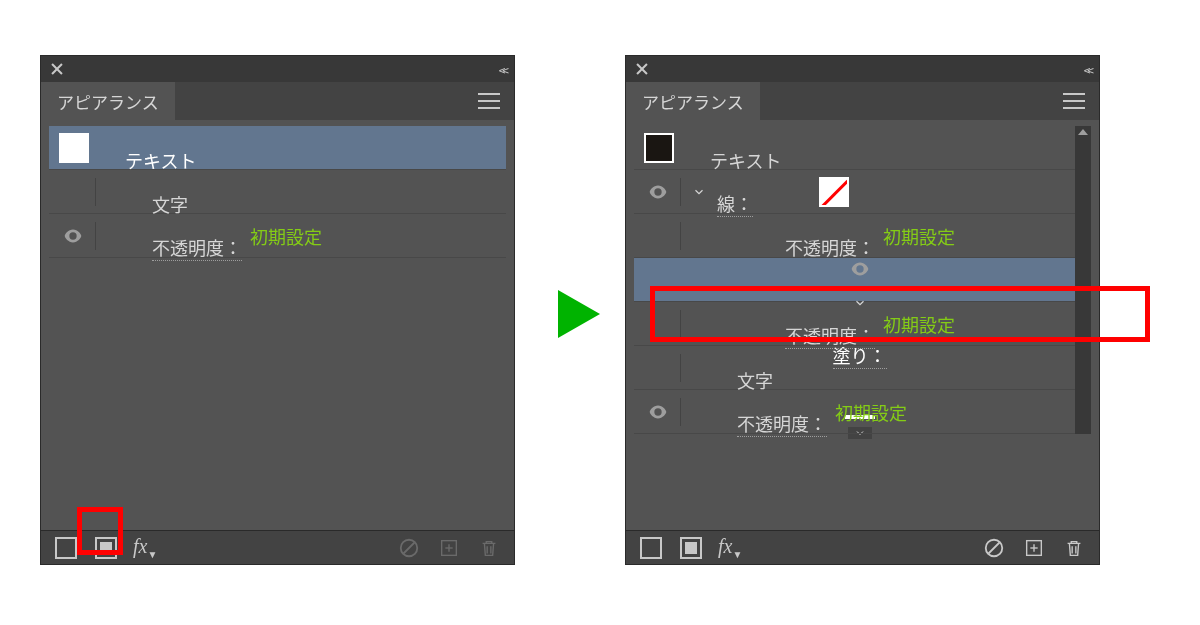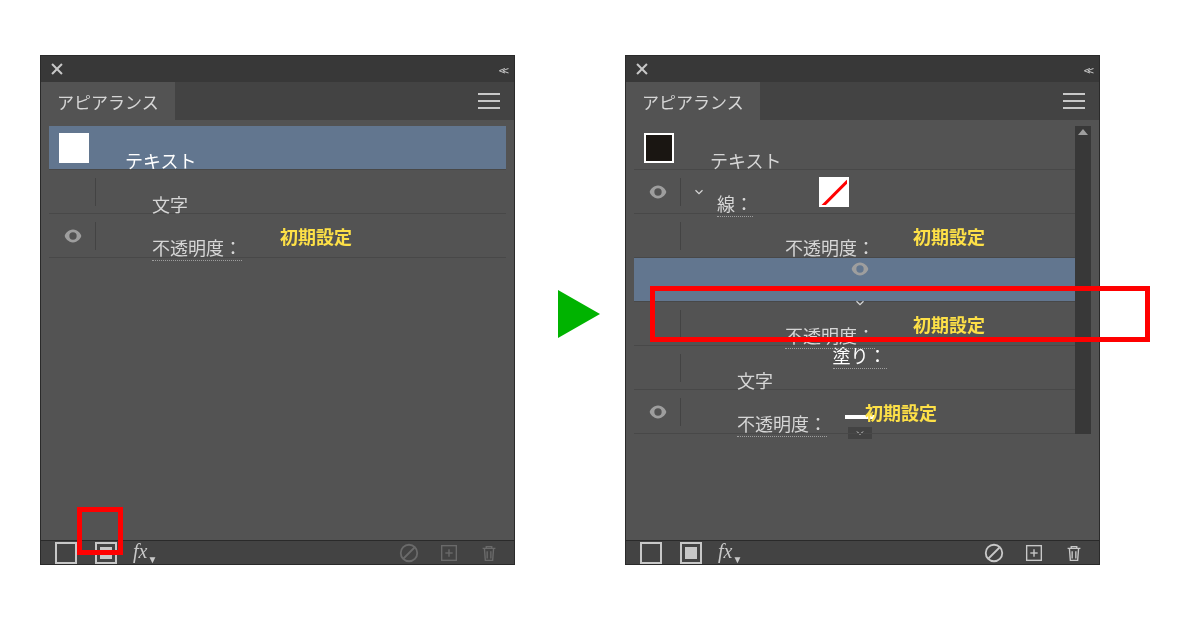--- a/index.html
+++ b/index.html
@@ -163,32 +163,30 @@
     cursor: pointer;
   }
   .row .swatch-dd svg { width: 12px; height: 12px; stroke: #d6d6d6; stroke-width: 2; fill: none; }
   .row .label {
     color: #d6d6d6;
     font-size: 18px;
     margin-top: 24px;
   }
   .row.selected .label, .row.fillrow .label { color: #fff; }
   .row .value {
-    color: #fde047;
+    color: #84cc16;
     font-size: 18px;
-    margin-left: 30px;
-    font-weight: bold;
   }
   .row .underlined {
     border-bottom: 1px dotted #9e9e9e;
   }
 
   
   .footer {
-    height: 24px;
+    height: 34px;
     background: #434343;
     display: flex;
     align-items: center;
     padding: 0 12px;
     gap: 14px;
     position: absolute;
     left: 0; right: 0; bottom: 0;
     border-top: 1px solid #2a2a2a;
   }
   .footer .iconbtn {

